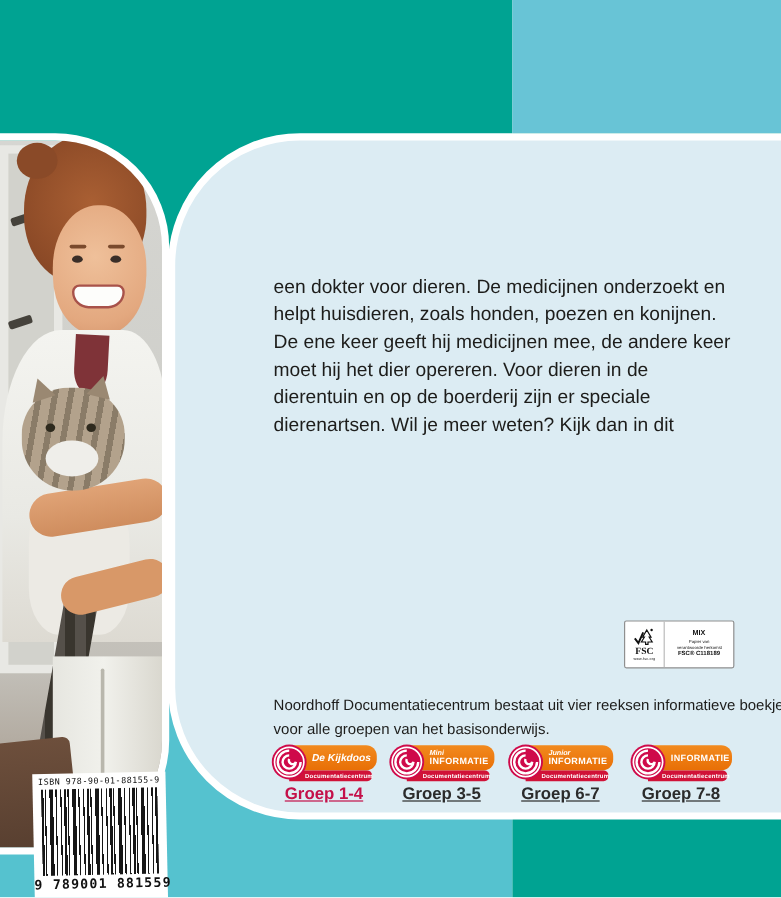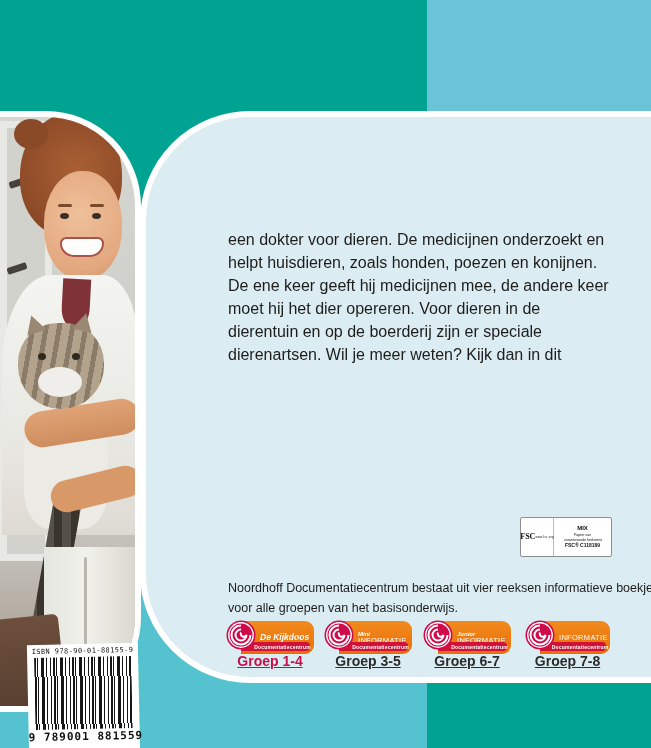--- a/index.html
+++ b/index.html
@@ -54,42 +54,42 @@
   .ph-crease{left:86px;top:440px;width:3px;height:165px;background:#b9b7ad;border-radius:2px;}
   .ph-table{left:-6px;top:500px;width:72px;height:120px;background:linear-gradient(180deg,#6d4f3c,#513a2c);border-radius:6px;transform:rotate(-6deg);}
 
   
   .desc{position:absolute;left:228px;top:228px;width:400px;color:var(--text_dark,#1d1d1b);}
   .desc .line{font-size:16px;line-height:23px;white-space:nowrap;}
 
   
   .fsc{position:absolute;left:520px;top:517px;width:92px;height:40px;background:#fff;
        border:1px solid #8f8f8f;border-radius:2px;display:flex;box-sizing:border-box;}
-  .fsc-left{width:32px;border-right:1px solid #bbb;display:flex;flex-direction:row;align-items:center;justify-content:center;padding:1px 0;}
+  .fsc-left{width:32px;border-right:1px solid #bbb;display:flex;flex-direction:column;align-items:center;justify-content:center;padding:1px 0;}
   .fsc-word{font-family:"Liberation Serif",serif;font-weight:bold;font-size:8px;line-height:8px;color:#111;}
   .fsc-url{font-size:3px;line-height:4px;color:#111;letter-spacing:.2px;}
   .fsc-right{flex:1;display:flex;flex-direction:column;align-items:center;justify-content:center;color:#111;}
   .fsc-mix{font-size:6px;font-weight:bold;line-height:7px;}
   .fsc-small{font-size:4px;line-height:5px;transform:scale(.9);}
   .fsc-code{font-size:5px;font-weight:bold;line-height:7px;}
 
   
   .intro{position:absolute;left:228px;top:578px;color:var(--text_dark,#1d1d1b);}
   .intro .line{font-size:12.5px;line-height:20px;white-space:nowrap;}
 
   
   .serie{position:absolute;top:620px;height:48px;}
   .s1{left:226px;width:88px;} .s2{left:324px;width:88px;}
   .s3{left:423px;width:88px;} .s4{left:525px;width:85px;}
   .badge{position:absolute;left:0;top:0;width:100%;height:32px;}
-  .banner{position:absolute;left:15px;right:0;top:1px;height:33px;
+  .banner{position:absolute;left:15px;right:0;top:1px;height:21px;
           background:linear-gradient(180deg,#f28a1e,#e86f06);border-radius:0 9px 9px 0;
           display:flex;flex-direction:column;justify-content:center;padding-left:19px;box-sizing:border-box;color:#fff;}
   .banner .l1{font-size:6px;line-height:6px;font-weight:bold;font-style:italic;}
-  .banner .l2{font-size:7.5px;line-height:8px;font-weight:normal;letter-spacing:.3px;}
+  .banner .l2{font-size:7.5px;line-height:8px;font-weight:bold;letter-spacing:.3px;}
   .serie.script .banner .l1{font-size:8.5px;line-height:9px;}
   .strip{position:absolute;left:15px;right:4px;top:22px;height:9px;background:var(--red_strip,#d01238);
          border-radius:0 4px 4px 0;display:flex;align-items:center;justify-content:center;padding-left:14px;box-sizing:border-box;}
   .strip span{font-size:5px;font-weight:bold;color:#fff;letter-spacing:.2px;white-space:nowrap;}
   .swirl{position:absolute;left:0;top:0;width:30px;height:30px;}
   .groep{position:absolute;left:0;top:33px;width:100%;text-align:center;font-size:14px;font-weight:600;color:#2b2b2b;text-decoration:underline;}
   .serie.highlight .groep{color:var(--groep_red,#c41049);font-weight:bold;}
 
   
   .barcode{position:absolute;left:28px;top:644px;width:111px;height:112px;background:#fff;

